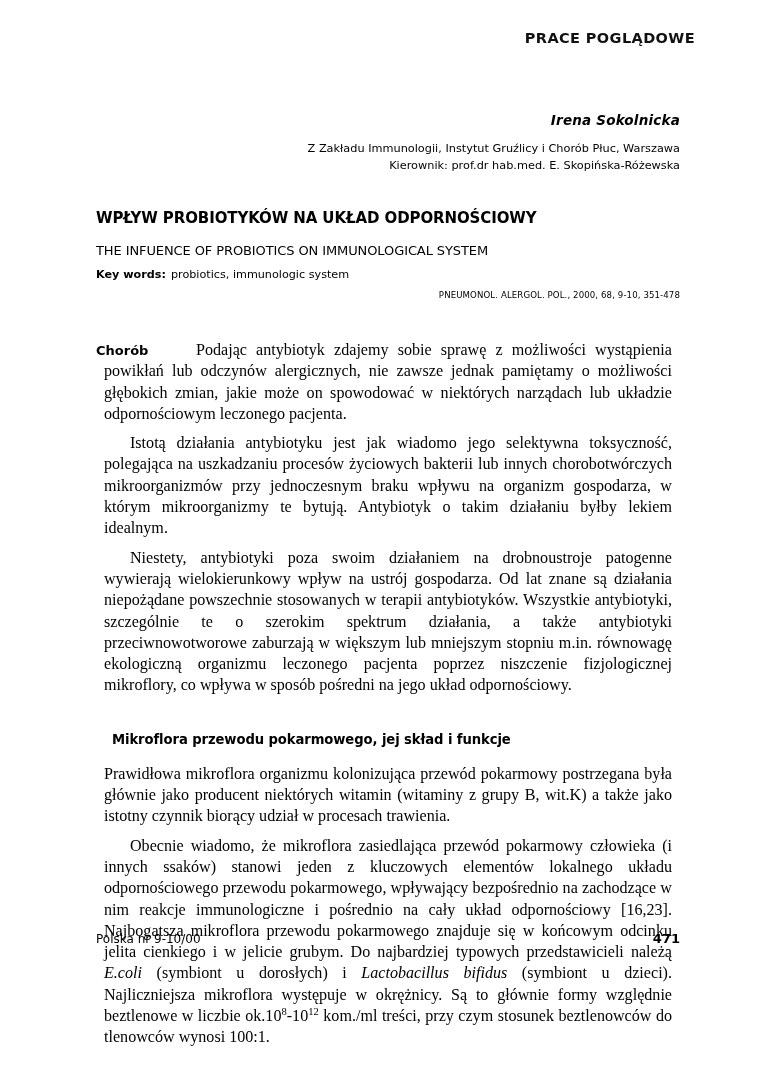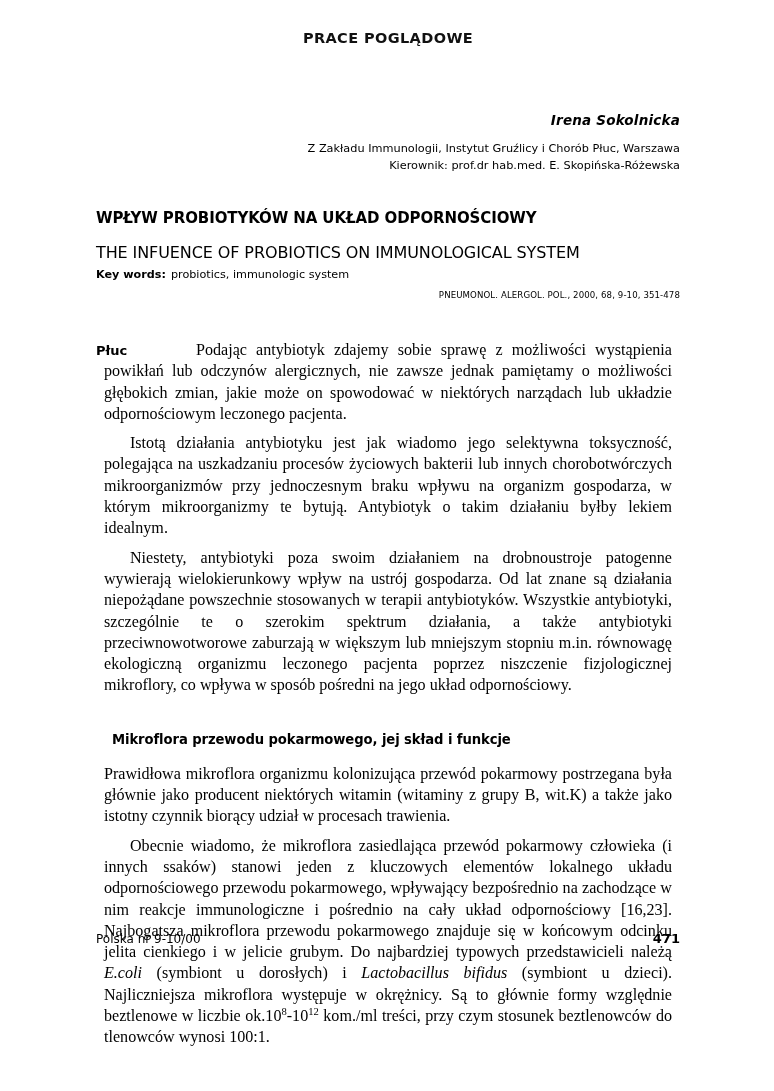--- a/index.html
+++ b/index.html
@@ -20,24 +20,24 @@
     position: absolute;
     left: 0; top: 0;
     width: 774px;
     height: 1091px;
     background: #ffffff;
   }
 
   
   .running-head {
     position: absolute;
-    left: 96px;
+    left: 111px;
     top: 30px;
     width: 584px;
-    text-align: center;
+    text-align: right;
     font-family: "DejaVu Sans", sans-serif;
     font-weight: bold;
     font-size: 14.5px;
     letter-spacing: 0.4px;
     color: #111;
   }
 
   
   .author-name {
     position: absolute;
@@ -73,21 +73,21 @@
     font-weight: bold;
     font-size: 15px;
     letter-spacing: -0.1px;
   }
   .title-en {
     position: absolute;
     left: 96px;
     top: 243px;
     width: 600px;
     font-family: "DejaVu Sans", sans-serif;
-    font-size: 16px;
+    font-size: 13px;
     letter-spacing: -0.1px;
   }
   .keywords {
     position: absolute;
     left: 96px;
     top: 268px;
     width: 600px;
     font-family: "DejaVu Sans", sans-serif;
     font-size: 11.2px;
   }
@@ -180,21 +180,21 @@
   <div class="title-en">THE INFUENCE OF PROBIOTICS ON IMMUNOLOGICAL SYSTEM</div>
 
   <div class="keywords">
     <span class="kw-label">Key words:</span><span class="kw-value">probiotics, immunologic system</span>
   </div>
 
   <div class="citation">PNEUMONOL. ALERGOL. POL., 2000, 68, 9-10, 351-478</div>
 
   <div class="body-col">
 
-    <div class="section-label">Płuc</div>
+    <div class="section-label">Chorób</div>
 
     <p class="para first-para">Podając antybiotyk zdajemy sobie sprawę z możliwości wystąpienia powikłań lub odczynów alergicznych, nie zawsze jednak pamiętamy o możliwości głębokich zmian, jakie może on spowodować w niektórych narządach lub układzie odpornościowym leczonego pacjenta.</p>
     <p class="para indent">Istotą działania antybiotyku jest jak wiadomo jego selektywna toksyczność, polegająca na uszkadzaniu procesów życiowych bakterii lub innych chorobotwórczych mikroorganizmów przy jednoczesnym braku wpływu na organizm gospodarza, w którym mikroorganizmy te bytują. Antybiotyk o takim działaniu byłby lekiem idealnym.</p>
     <p class="para indent">Niestety, antybiotyki poza swoim działaniem na drobnoustroje patogenne wywierają wielokierunkowy wpływ na ustrój gospodarza. Od lat znane są działania niepożądane powszechnie stosowanych w terapii antybiotyków. Wszystkie antybiotyki, szczególnie te o szerokim spektrum działania, a także antybiotyki przeciwnowotworowe zaburzają w większym lub mniejszym stopniu m.in. równowagę ekologiczną organizmu leczonego pacjenta poprzez niszczenie fizjologicznej mikroflory, co wpływa w sposób pośredni na jego układ odpornościowy.</p>
 
     <h2 class="sub-heading">Mikroflora przewodu pokarmowego, jej skład i funkcje</h2>
 
     <p class="para">Prawidłowa mikroflora organizmu kolonizująca przewód pokarmowy postrzegana była głównie jako producent niektórych witamin (witaminy z grupy B, wit.K) a także jako istotny czynnik biorący udział w procesach trawienia.</p>
 
     <p class="para indent"><span>Obecnie wiadomo, że mikroflora zasiedlająca przewód pokarmowy człowieka (i innych ssaków) stanowi jeden z kluczowych elementów lokalnego układu odpornościowego przewodu pokarmowego, wpływający bezpośrednio na zachodzące w nim reakcje immunologiczne i pośrednio na cały układ odpornościowy [16,23]. Najbogatsza mikroflora przewodu pokarmowego znajduje się w końcowym odcinku jelita cienkiego i w jelicie grubym. Do najbardziej typowych przedstawicieli należą </span><span class="it">E.coli</span><span> (symbiont u dorosłych) i </span><span class="it">Lactobacillus bifidus</span><span> (symbiont u dzieci). Najliczniejsza mikroflora występuje w okrężnicy. Są to głównie formy względnie beztlenowe w liczbie ok.10</span><sup>8</sup><span>-10</span><sup>12</sup><span> kom./ml treści, przy czym stosunek beztlenowców do tlenowców wynosi 100:1.</span></p>

